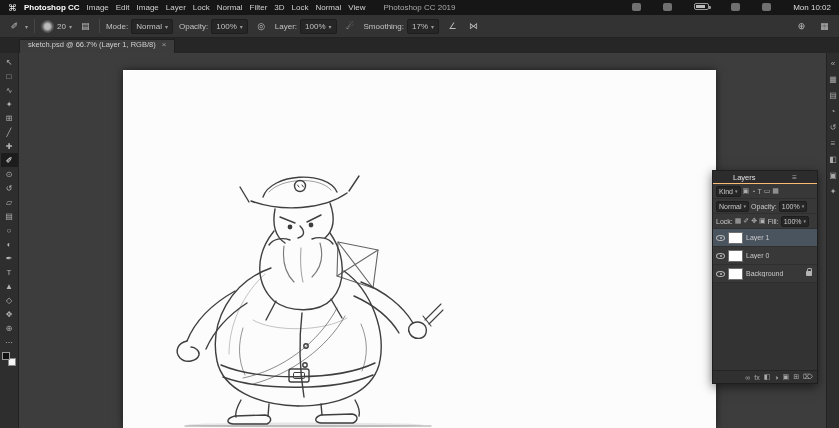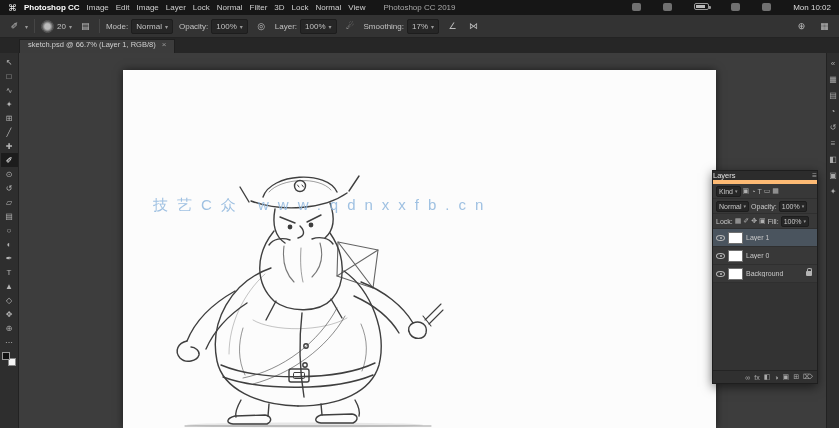--- a/index.html
+++ b/index.html
@@ -46,21 +46,21 @@
   .pasteboard{flex:1;background:#3d3d3d;position:relative;overflow:hidden}
   .canvas{position:absolute;left:104px;top:17px;width:593px;height:358px;background:#fcfcfc;box-shadow:0 0 8px rgba(0,0,0,.55)}
   .canvas svg{position:absolute;inset:0}
   .watermark{position:absolute;left:30px;top:126px;white-space:nowrap;font-size:15px;letter-spacing:9px;color:rgba(142,182,221,.85)}
 
   .dock{width:13px;background:#2e2e2e;border-left:1px solid #222;display:flex;flex-direction:column;align-items:center;padding-top:6px;gap:7px}
   .dock .dicon{font-size:8px;color:#a8a8a8;width:11px;text-align:center}
 
   
   .layers-panel{position:absolute;left:693px;top:117px;width:106px;height:214px;background:#383838;border:1px solid #1e1e1e;box-shadow:0 3px 10px rgba(0,0,0,.55);font-size:7px;color:#c8c8c8;display:flex;flex-direction:column;z-index:10}
-  .panel-titlebar{height:13px;background:#2c2c2c;display:flex;align-items:center;padding:0 0;border-bottom:4px solid #fdba74;flex:0 0 auto}
+  .panel-titlebar{height:13px;background:#2c2c2c;display:flex;align-items:center;padding:0 20px;border-bottom:1px solid #fdba74;flex:0 0 auto}
   .panel-title{font-size:7.5px;color:#e0e0e0}
   .panel-menu{margin-left:auto;color:#aaa;font-size:8px}
   .panel-row{display:flex;align-items:center;gap:2px;padding:0 3px;border-bottom:1px solid #2f2f2f;height:15px;flex:0 0 auto;white-space:nowrap}
   .mini-field{background:#262626;border:1px solid #1d1d1d;border-radius:2px;padding:0 2px;height:11px;display:flex;align-items:center;gap:2px}
   .mini-caret{font-size:5px;color:#999}
   .picon{font-size:7px;color:#b0b0b0}
   .layer-row{height:18px;display:flex;align-items:center;gap:3px;padding:0 3px;border-bottom:1px solid #2f2f2f;flex:0 0 auto}
   .layer-row.selected{background:#4a545e}
   .eye{width:9px;height:6px;border:1px solid #b8b8b8;border-radius:50%;position:relative;flex:0 0 auto}
   .eye::after{content:"";position:absolute;left:2.5px;top:1px;width:2px;height:2px;border-radius:50%;background:#b8b8b8}
@@ -259,21 +259,20 @@
           <path d="M232 330 C236 337 237 342 236 346"></path>
 
           <path d="M112 346 C104 348 102 353 110 354 L144 354 C150 351 148 346 142 345 Z"></path>
           <path d="M198 345 C192 347 190 352 198 353 L230 353 C236 350 235 345 229 344 Z"></path>
 
           <path d="M130 250 C150 262 200 262 224 248" opacity="0.3" stroke-width="1"></path>
           <path d="M142 204 C120 224 106 254 106 284" opacity="0.3" stroke-width="1"></path>
         </g>
       </svg>
 
-      <div class="watermark">技艺C众 www.qdnxxfb.cn</div>
     </div>
 
     <div class="layers-panel">
       <div class="panel-titlebar">
         <span class="panel-title">Layers</span>
         <span class="panel-menu">≡</span>
       </div>
       <div class="panel-row">
         <span class="mini-field">
           <span>Kind</span>

